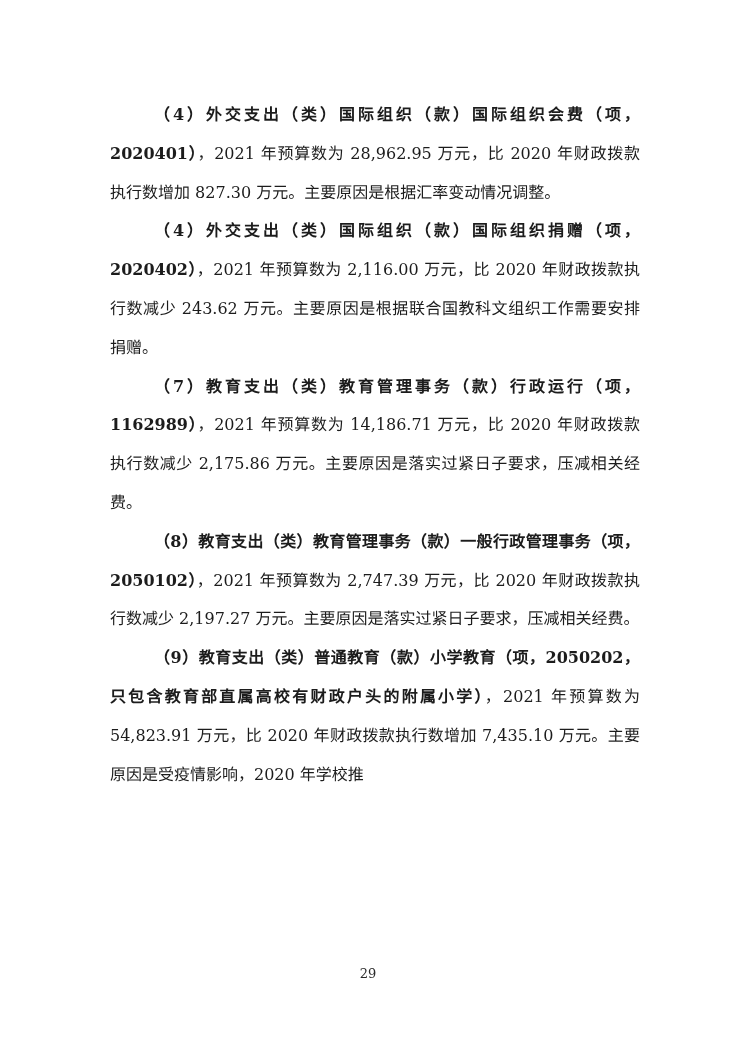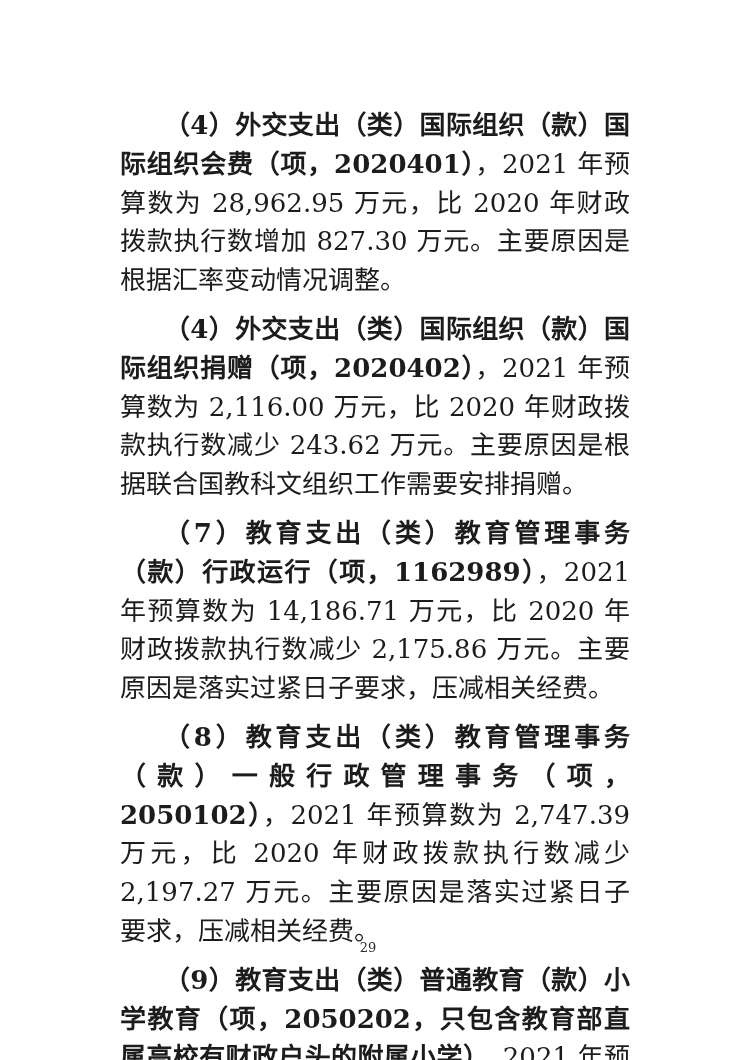--- a/index.html
+++ b/index.html
@@ -20,35 +20,35 @@
     inset: 0;
     background: #ffffff;
   }
   .page-body {
     position: absolute;
     left: 110px;
     top: 96px;
     width: 530px;
   }
   p.para {
-    margin: 10px;
+    margin: 0;
     padding: 0;
-    font-size: 26px;
+    font-size: 16px;
     line-height: 38.8px;
     text-align: justify;
     text-justify: inter-character;
     text-indent: 44px;
     word-break: break-word;
   }
   p.para .heading {
     font-weight: 700;
   }
   .page-number {
     position: absolute;
-    top: 940px;
+    top: 966px;
     left: 0;
     width: 736px;
     text-align: center;
     font-size: 13px;
     color: #2a2a2a;
   }
 </style>
 </head>
 <body>
 

